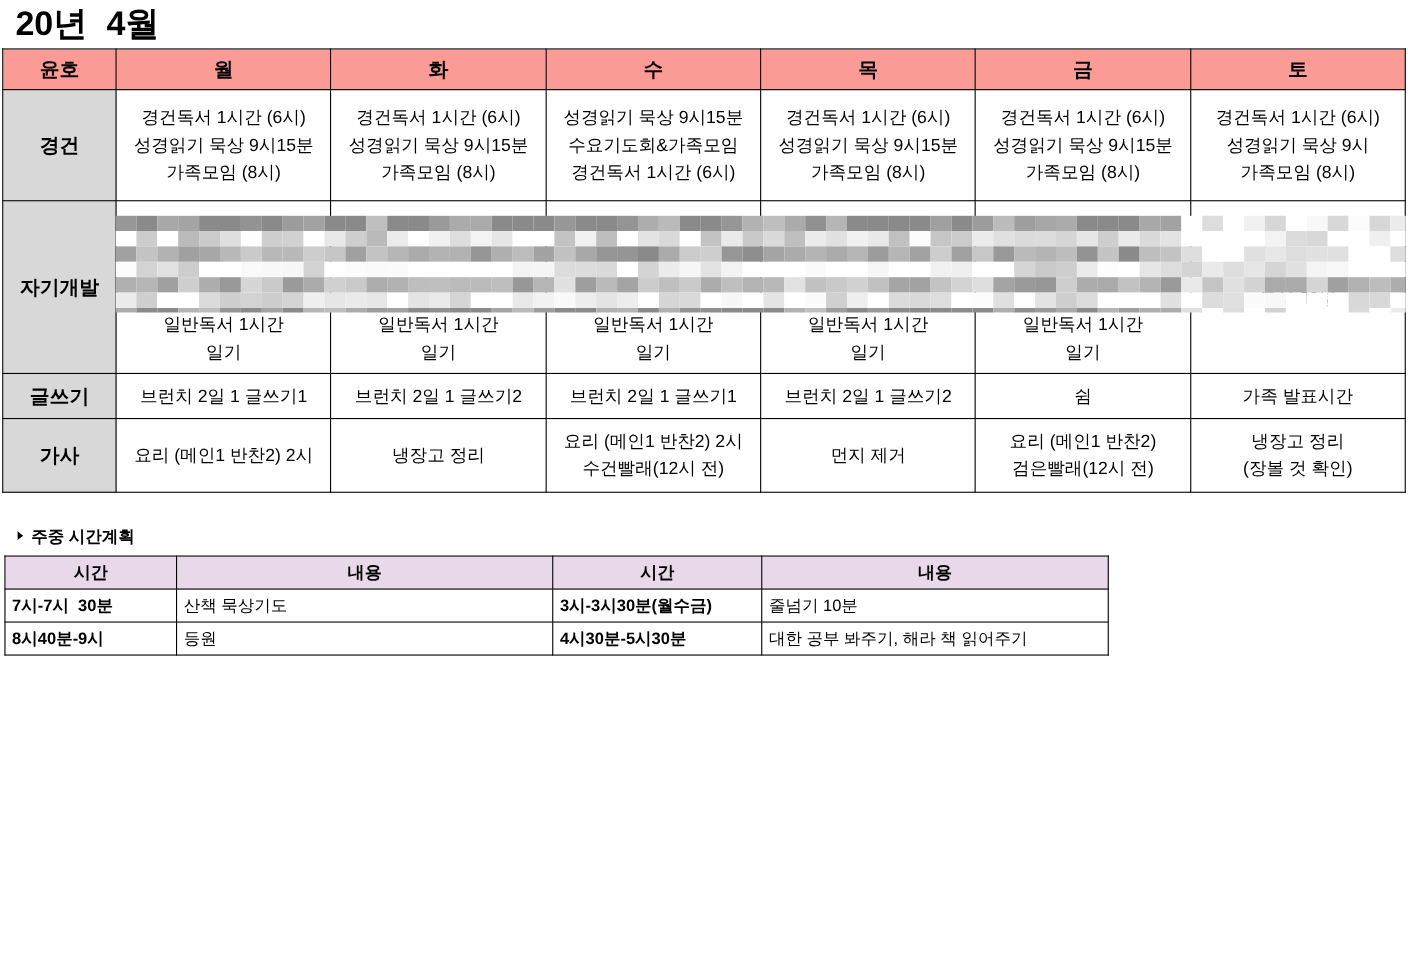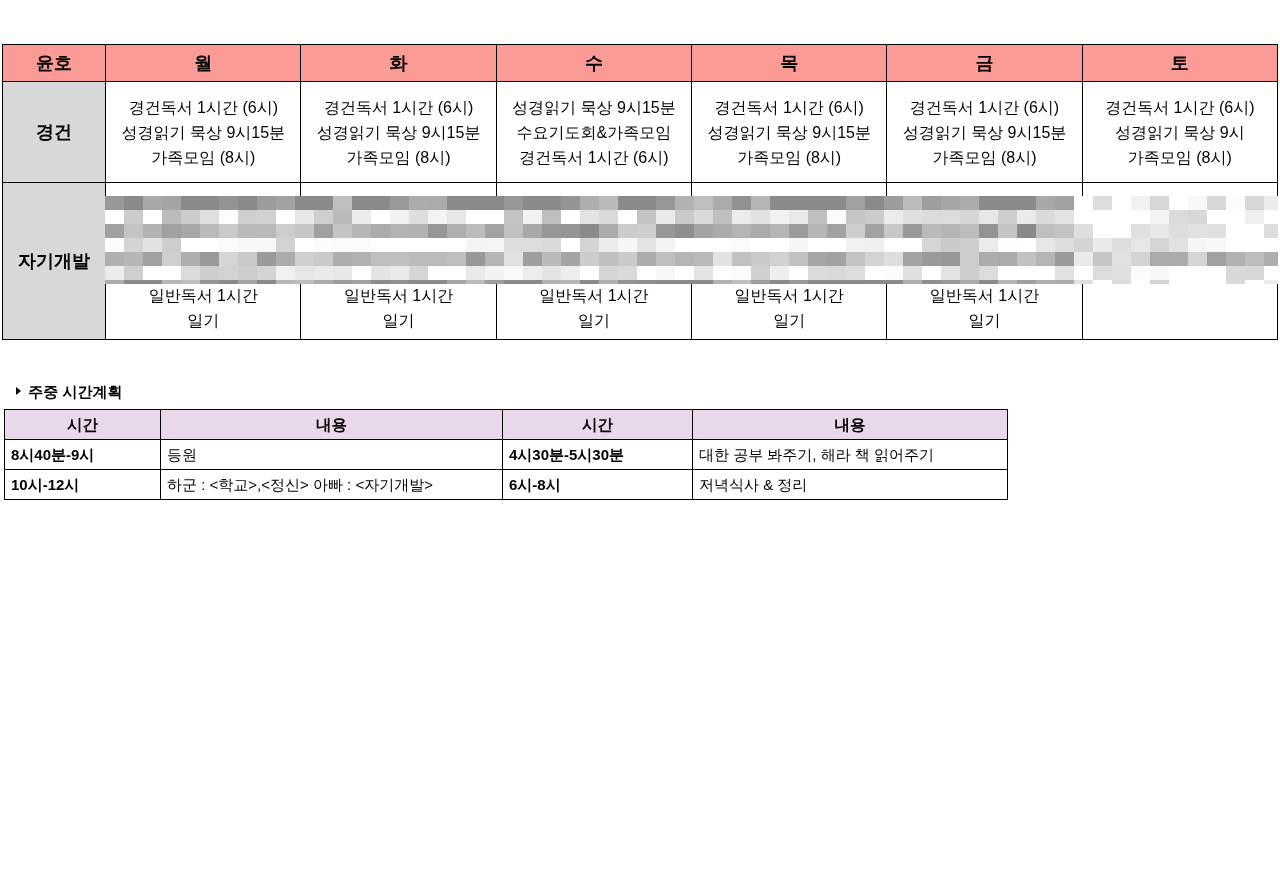--- a/index.html
+++ b/index.html
@@ -36,21 +36,21 @@
     font-weight: bold;
     margin-left: 14px;
     line-height: 22px;
     white-space: pre;
   }
 
   
   .week-table {
     border-collapse: collapse;
     width: 1276px;
-    margin: 0 0 16px 2px;
+    margin: 0 0 4px 2px;
     table-layout: fixed;
   }
   .week-table th,
   .week-table td {
     border: 1px solid #000000;
     text-align: center;
     vertical-align: middle;
     font-size: 16px;
     line-height: 25px;
     padding: 2px 2px;
@@ -165,20 +165,21 @@
   }
   .daily-table td.desc {
     text-align: left;
     font-weight: normal;
   }
 </style>
 </head>
 <body>
 
 <div class="title-row">
+  <div class="title-main">20년  4월</div>
 </div>
 
 <table class="week-table">
   <colgroup>
     <col class="c-label">
       <col class="c-day">
       <col class="c-day">
       <col class="c-day">
     <col class="c-day">
       <col class="c-day">
@@ -230,22 +231,43 @@
       <td class="self-cell">일반독서  1시간
 일기</td>
       <td class="self-cell">일반독서  1시간
 일기</td>
       <td class="self-sat">
         <span class="sat-text">독서  30분</span>
       </td>
     </tr>
 
 
-
-
+    <tr class="r-writing">
+      <td class="rowlabel">글쓰기</td>
+      <td>브런치 2일 1 글쓰기1</td>
+      <td>브런치 2일 1 글쓰기2</td>
+      <td>브런치 2일 1 글쓰기1</td>
+      <td>브런치 2일 1 글쓰기2</td>
+      <td>쉼</td>
+      <td>가족 발표시간</td>
+    </tr>
+
+
+    <tr class="r-housework">
+      <td class="rowlabel">가사</td>
+      <td>요리 (메인1 반찬2) 2시</td>
+      <td>냉장고 정리</td>
+      <td>요리 (메인1 반찬2) 2시
+수건빨래(12시 전)</td>
+      <td>먼지 제거</td>
+      <td>요리 (메인1 반찬2)
+검은빨래(12시 전)</td>
+      <td>냉장고 정리
+(장볼 것 확인)</td>
+    </tr>
   </tbody>
 </table>
 
 <div class="redaction" id="redaction">
     <div class="blk" style="left: 0px; top: 0px; width: 19px; height: 14px; background: rgb(152, 152, 152);"></div>
     <div class="blk" style="left: 19px; top: 0px; width: 19px; height: 14px; background: rgb(138, 138, 138);"></div>
     <div class="blk" style="left: 38px; top: 0px; width: 19px; height: 14px; background: rgb(168, 168, 168);"></div>
     <div class="blk" style="left: 57px; top: 0px; width: 19px; height: 14px; background: rgb(164, 164, 164);"></div>
     <div class="blk" style="left: 76px; top: 0px; width: 19px; height: 14px; background: rgb(138, 138, 138);"></div>
     <div class="blk" style="left: 95px; top: 0px; width: 19px; height: 14px; background: rgb(138, 138, 138);"></div>
@@ -693,26 +715,26 @@
   <thead>
     <tr>
       <th>시간</th>
       <th>내용</th>
       <th>시간</th>
       <th>내용</th>
     </tr>
   </thead>
   <tbody>
     <tr>
+      <td class="time">7시-7시  30분</td>
+      <td class="desc">산책 묵상기도</td>
+      <td class="time">3시-3시30분(월수금)</td>
+      <td class="desc">줄넘기 10분</td>
+    </tr>
+    <tr>
       <td class="time">8시40분-9시</td>
       <td class="desc">등원</td>
       <td class="time">4시30분-5시30분</td>
       <td class="desc">대한 공부 봐주기, 해라 책 읽어주기</td>
     </tr>
-    <tr>
-      <td class="time">10시-12시</td>
-      <td class="desc">하군 : &lt;학교&gt;,&lt;정신&gt; 아빠 : &lt;자기개발&gt;</td>
-      <td class="time">6시-8시</td>
-      <td class="desc">저녁식사 &amp; 정리</td>
-    </tr>
 
   </tbody>
 </table>
 
 </body></html>

